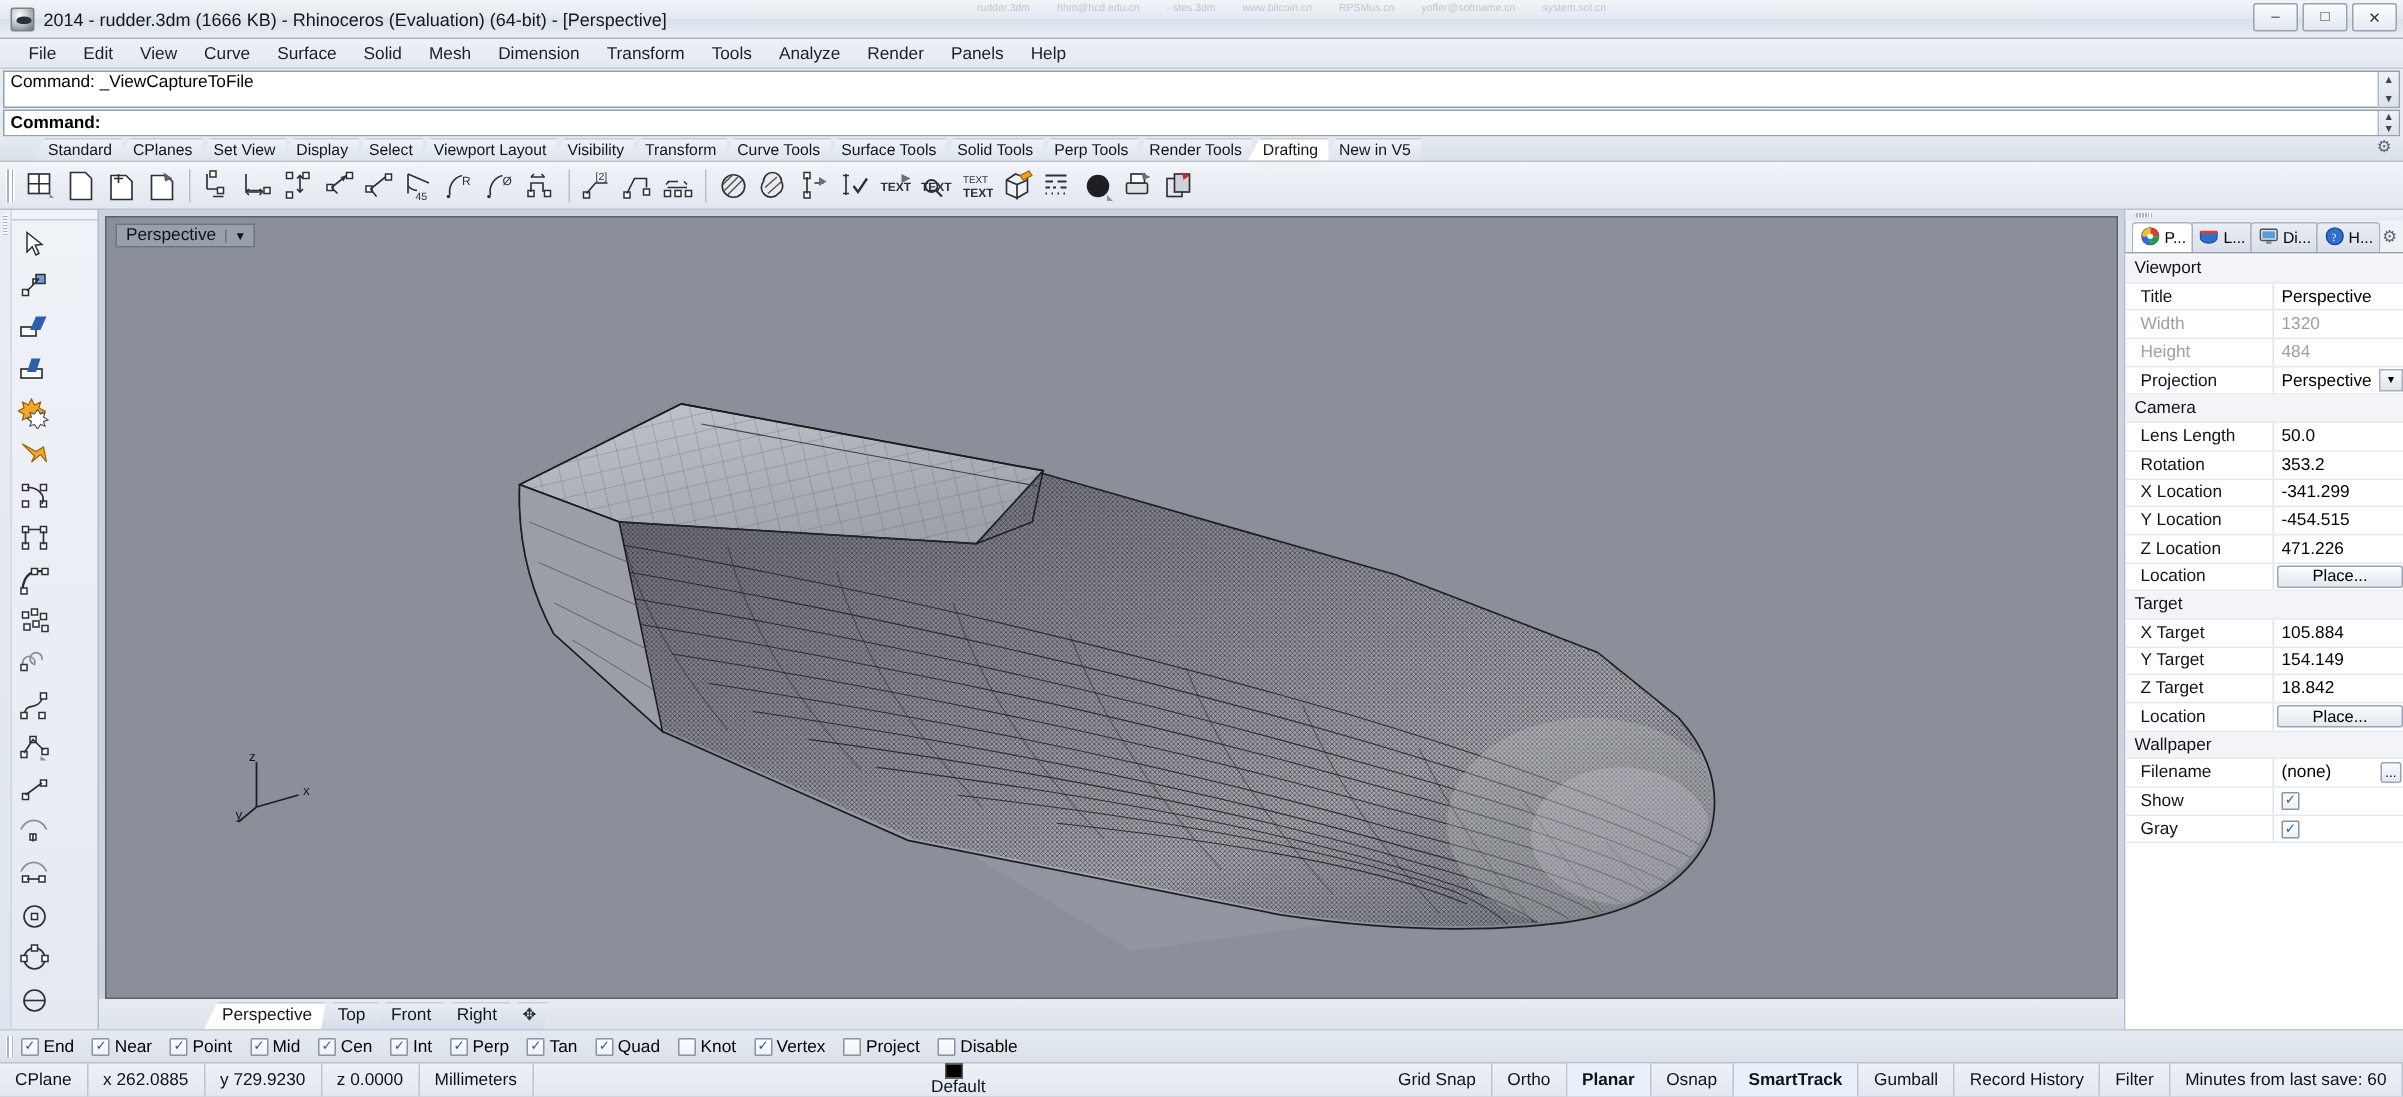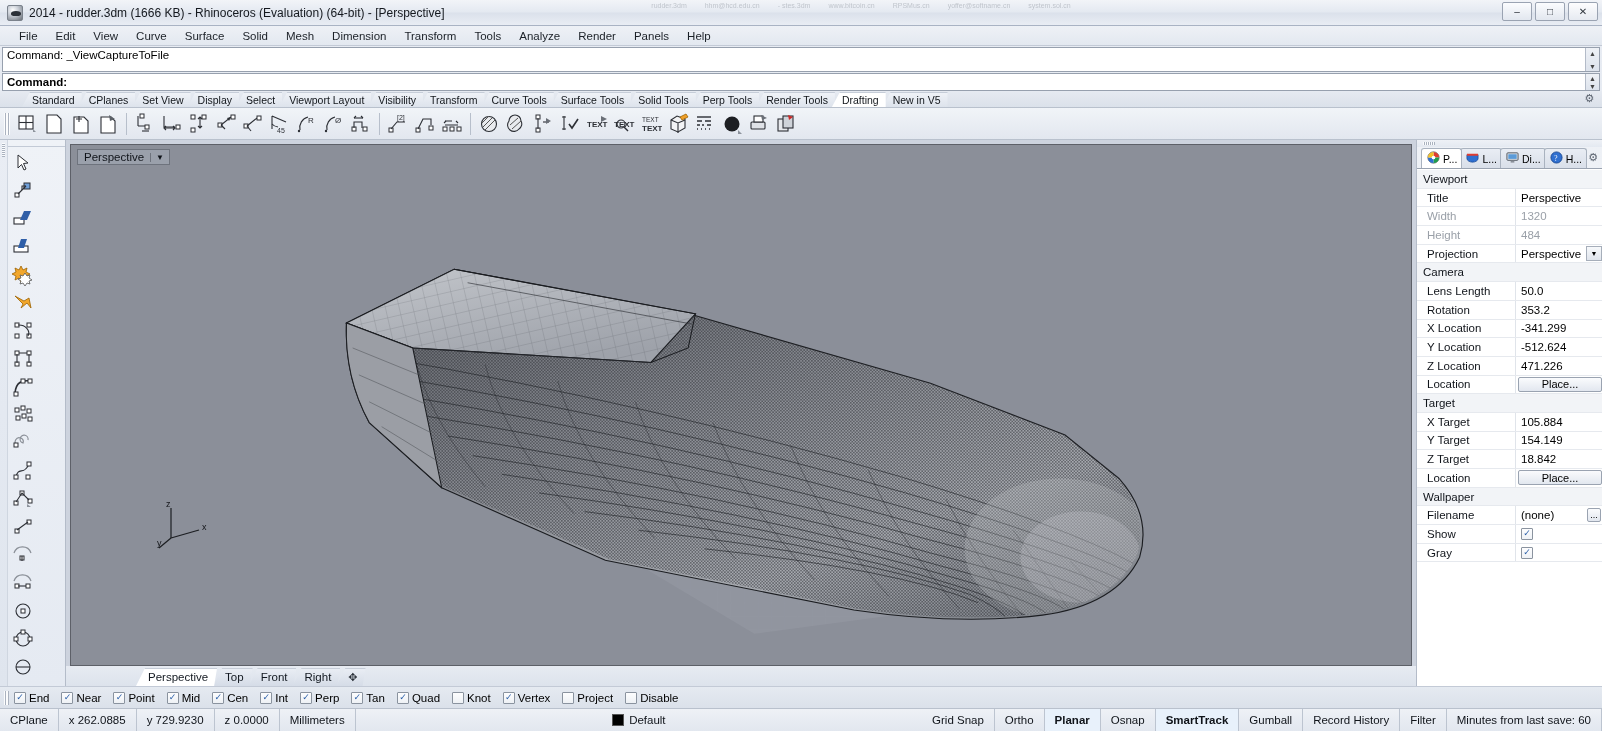--- a/index.html
+++ b/index.html
@@ -224,21 +224,21 @@
   .statusbar{
     height:23px; flex:0 0 23px; display:flex; align-items:stretch;
     background:linear-gradient(#eef1f6,#e2e7ef); border-top:1px solid #b9c1cd;
     font-size:11.5px;
   }
   .scell{
     display:flex; align-items:center; justify-content:center; padding:0 10px;
     border-right:1px solid #bcc4d0; white-space:nowrap; color:#10141a;
   }
   .scell.on{ font-weight:bold; background:#e8f1fb; }
-  .scell.left{ justify-content:center; }
+  .scell.left{ justify-content:flex-start;flex-direction:column; }
   .swatch{ width:12px;height:12px;background:#000;border:1px solid #555; margin-right:5px; }
   .sfill{ flex:1; border-right:none; }
 </style>
 </head>
 <body>
 
 <div class="app">
 
   <div class="titlebar">
     <div class="win-icon"></div>
@@ -878,21 +878,21 @@
           </div>
           <div class="prow">
             <div class="pk">X Location</div>
             <div class="pv">
               <span>-341.299</span>
             </div>
           </div>
           <div class="prow">
             <div class="pk">Y Location</div>
             <div class="pv">
-              <span>-512.624</span>
+              <span>-454.515</span>
             </div>
           </div>
           <div class="prow">
             <div class="pk">Z Location</div>
             <div class="pv">
               <span>471.226</span>
             </div>
           </div>
           <div class="prow">
             <div class="pk">Location</div>

